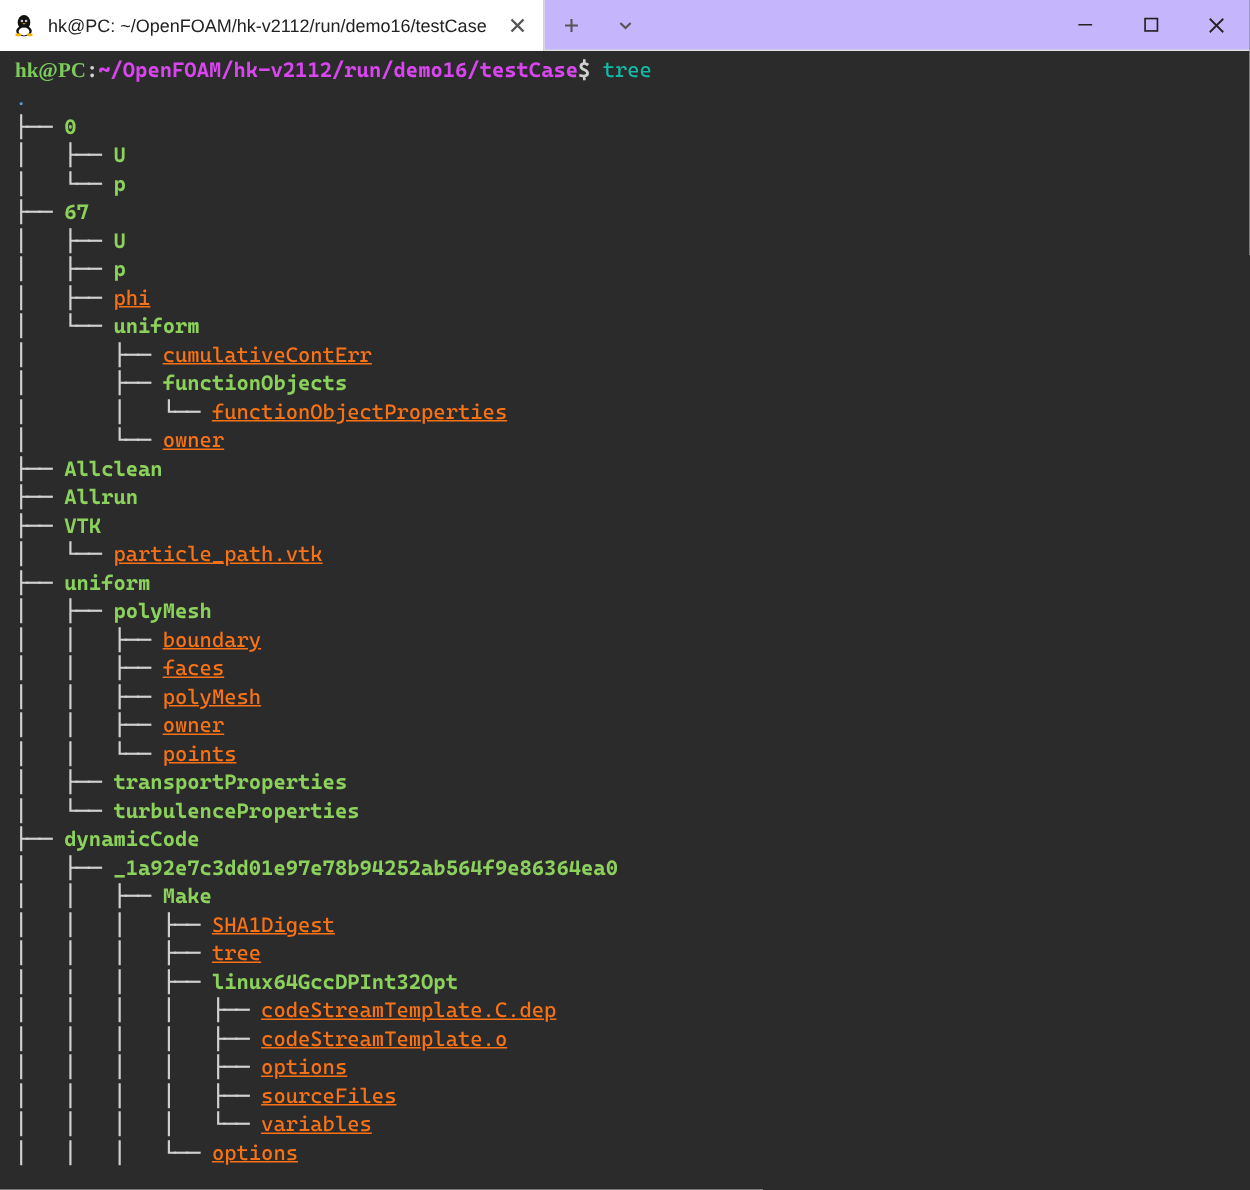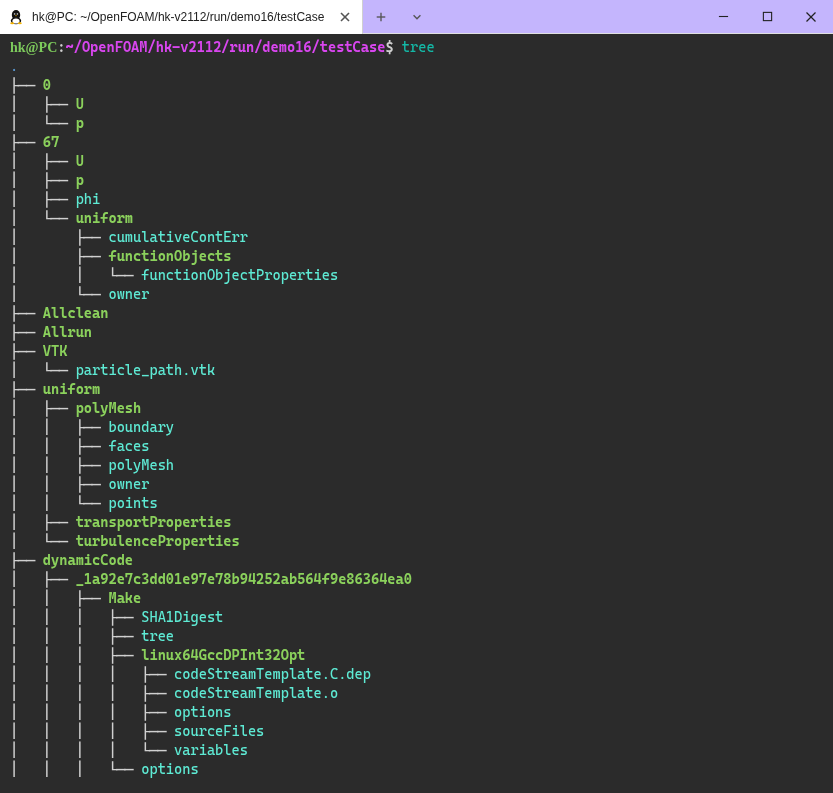--- a/index.html
+++ b/index.html
@@ -79,21 +79,21 @@
     white-space: pre;
     overflow: hidden;
   }
   .prompt-user { color: #7dca5c; font-weight: bold; font-family: Liberation Serif, serif; }
   .prompt-path { color: #d946ef; font-weight: bold; }
   .prompt-sep  { color: #d0d0d0; font-weight: bold; }
   .cmd { color: #14b8a6; }
   .tree-branch { color: #d0d0d0; }
   .dir  { color: #8bd15c; font-weight: bold; }
   .exe  { color: #8bd15c; font-weight: bold; }
-  .file { color: #5eead4; }
+  .file { color: #f97316; text-decoration: underline; }
   .dot  { color: #5c9bd6; }
 </style>
 </head>
 <body>
 
 <div class="title-bar">
   <div class="tab">
     <span class="tab-icon">
       <svg viewBox="0 0 16 16" width="16" height="16">
         <ellipse cx="8" cy="6" rx="4.2" ry="5" fill="#111"></ellipse>

